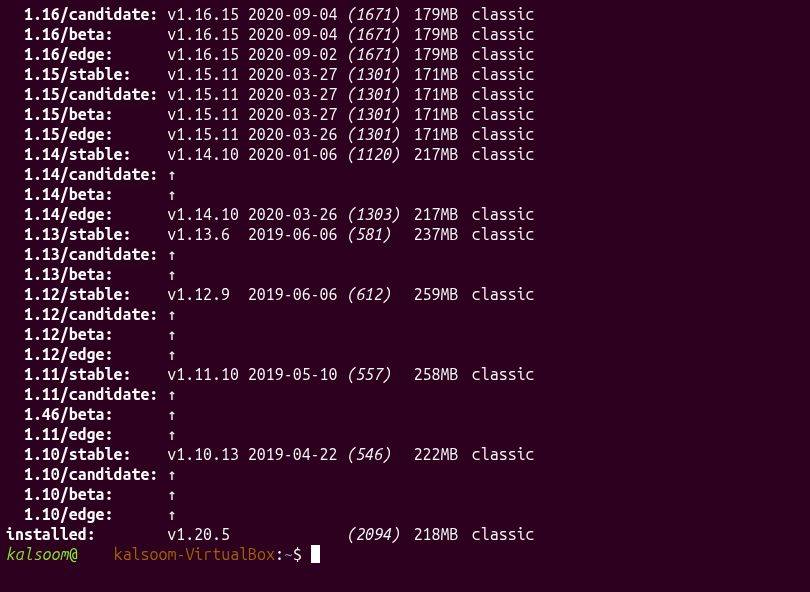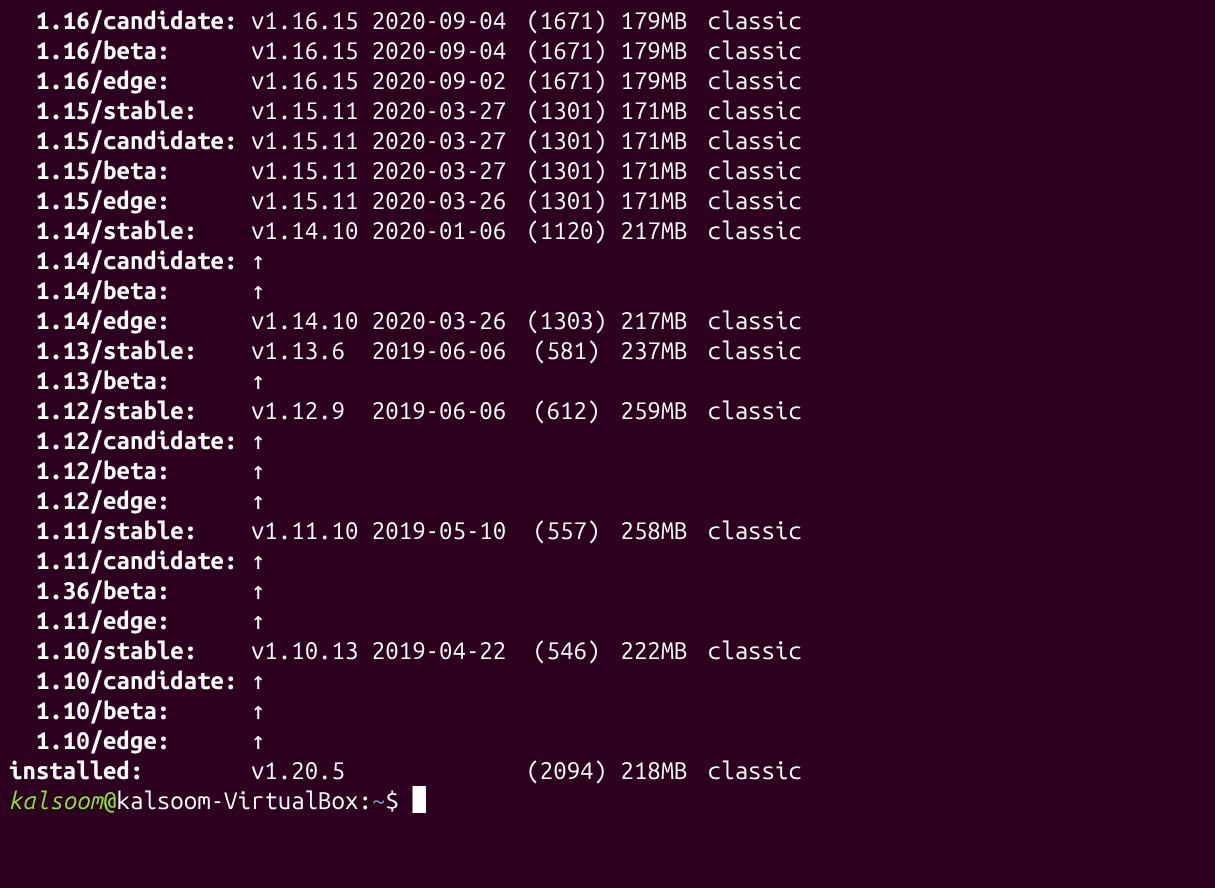--- a/index.html
+++ b/index.html
@@ -26,40 +26,41 @@
       display: inline-block;
       width: 9ch;
     }
     .date-col {
       display: inline-block;
       width: 11ch;
     }
     .rev-col {
       display: inline-block;
       width: 7ch;
-      text-align: center;
+      text-align: left;
+      font-style: italic;
     }
     .size-col {
       display: inline-block;
       width: 6ch;
       text-align: center;
     }
     .notes-col {
       display: inline-block;
       padding-left: 1ch;
     }
     .arrow {
       display: inline-block;
     }
     .prompt-line {
       white-space: pre;
     }
     .prompt-user { color: #8ae234; font-style: italic; }
     .prompt-at { color: #8ae234; }
-    .prompt-host { color: #ffffff; }
+    .prompt-host { color: #a16207; margin-left: 36px; }
     .prompt-colon { color: #ffffff; }
     .prompt-path { color: #729fcf; }
     .prompt-dollar { color: #ffffff; }
     .cursor {
       display: inline-block;
       width: 9px;
       height: 18px;
       background: #ffffff;
       vertical-align: -3px;
     }
@@ -73,28 +74,29 @@
     <div class="line"><span class="channel-col">  1.16/edge:</span><span class="version-col">v1.16.15</span><span class="date-col">2020-09-02</span><span class="rev-col">(1671)</span><span class="size-col">179MB</span><span class="notes-col">classic</span></div>
     <div class="line"><span class="channel-col">  1.15/stable:</span><span class="version-col">v1.15.11</span><span class="date-col">2020-03-27</span><span class="rev-col">(1301)</span><span class="size-col">171MB</span><span class="notes-col">classic</span></div>
     <div class="line"><span class="channel-col">  1.15/candidate:</span><span class="version-col">v1.15.11</span><span class="date-col">2020-03-27</span><span class="rev-col">(1301)</span><span class="size-col">171MB</span><span class="notes-col">classic</span></div>
     <div class="line"><span class="channel-col">  1.15/beta:</span><span class="version-col">v1.15.11</span><span class="date-col">2020-03-27</span><span class="rev-col">(1301)</span><span class="size-col">171MB</span><span class="notes-col">classic</span></div>
     <div class="line"><span class="channel-col">  1.15/edge:</span><span class="version-col">v1.15.11</span><span class="date-col">2020-03-26</span><span class="rev-col">(1301)</span><span class="size-col">171MB</span><span class="notes-col">classic</span></div>
     <div class="line"><span class="channel-col">  1.14/stable:</span><span class="version-col">v1.14.10</span><span class="date-col">2020-01-06</span><span class="rev-col">(1120)</span><span class="size-col">217MB</span><span class="notes-col">classic</span></div>
     <div class="line"><span class="channel-col">  1.14/candidate:</span><span class="arrow">↑</span></div>
     <div class="line"><span class="channel-col">  1.14/beta:</span><span class="arrow">↑</span></div>
     <div class="line"><span class="channel-col">  1.14/edge:</span><span class="version-col">v1.14.10</span><span class="date-col">2020-03-26</span><span class="rev-col">(1303)</span><span class="size-col">217MB</span><span class="notes-col">classic</span></div>
     <div class="line"><span class="channel-col">  1.13/stable:</span><span class="version-col">v1.13.6</span><span class="date-col">2019-06-06</span><span class="rev-col">(581)</span><span class="size-col">237MB</span><span class="notes-col">classic</span></div>
+    <div class="line"><span class="channel-col">  1.13/candidate:</span><span class="arrow">↑</span></div>
     <div class="line"><span class="channel-col">  1.13/beta:</span><span class="arrow">↑</span></div>
     <div class="line"><span class="channel-col">  1.12/stable:</span><span class="version-col">v1.12.9</span><span class="date-col">2019-06-06</span><span class="rev-col">(612)</span><span class="size-col">259MB</span><span class="notes-col">classic</span></div>
     <div class="line"><span class="channel-col">  1.12/candidate:</span><span class="arrow">↑</span></div>
     <div class="line"><span class="channel-col">  1.12/beta:</span><span class="arrow">↑</span></div>
     <div class="line"><span class="channel-col">  1.12/edge:</span><span class="arrow">↑</span></div>
     <div class="line"><span class="channel-col">  1.11/stable:</span><span class="version-col">v1.11.10</span><span class="date-col">2019-05-10</span><span class="rev-col">(557)</span><span class="size-col">258MB</span><span class="notes-col">classic</span></div>
     <div class="line"><span class="channel-col">  1.11/candidate:</span><span class="arrow">↑</span></div>
-    <div class="line"><span class="channel-col">  1.36/beta:</span><span class="arrow">↑</span></div>
+    <div class="line"><span class="channel-col">  1.46/beta:</span><span class="arrow">↑</span></div>
     <div class="line"><span class="channel-col">  1.11/edge:</span><span class="arrow">↑</span></div>
     <div class="line"><span class="channel-col">  1.10/stable:</span><span class="version-col">v1.10.13</span><span class="date-col">2019-04-22</span><span class="rev-col">(546)</span><span class="size-col">222MB</span><span class="notes-col">classic</span></div>
     <div class="line"><span class="channel-col">  1.10/candidate:</span><span class="arrow">↑</span></div>
     <div class="line"><span class="channel-col">  1.10/beta:</span><span class="arrow">↑</span></div>
     <div class="line"><span class="channel-col">  1.10/edge:</span><span class="arrow">↑</span></div>
     <div class="line"><span class="channel-col">installed:</span><span class="version-col">v1.20.5</span><span class="date-col"></span><span class="rev-col">(2094)</span><span class="size-col">218MB</span><span class="notes-col">classic</span></div>
   </div>
 
 <div class="prompt-line"><span class="prompt-user">kalsoom</span><span class="prompt-at">@</span><span class="prompt-host">kalsoom-VirtualBox</span><span class="prompt-colon">:</span><span class="prompt-path">~</span><span class="prompt-dollar">$ </span><span class="cursor"></span></div>
 

